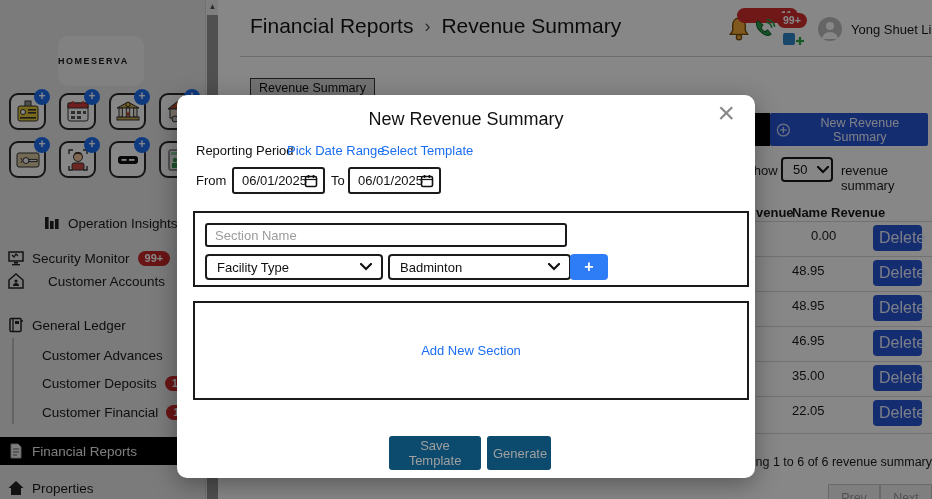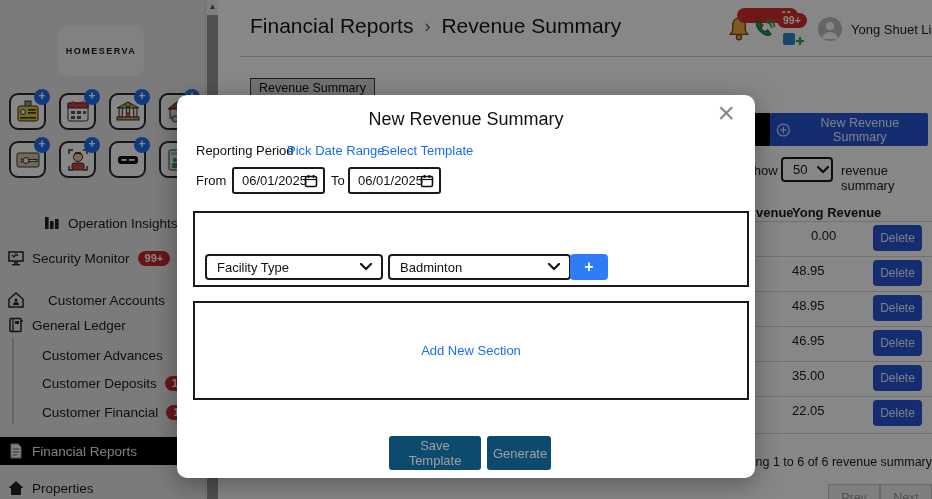--- a/index.html
+++ b/index.html
@@ -2,22 +2,22 @@
 <html><head>
 <meta charset="utf-8">
 <style>
   html,body{margin:0;padding:0;background:#555;}
   *{box-sizing:border-box;}
   .screen{position:relative;width:932px;height:499px;overflow:hidden;
     font-family:"Liberation Sans",sans-serif;background:#fff;}
 
   
   .sidebar{position:absolute;left:0;top:0;width:205px;height:499px;background:#e9e9e9;}
-  .logo-box{position:absolute;left:58px;top:26px;width:86px;height:50px;background:#f3f3f3;
-    border-radius:10px;display:flex;align-items:center;justify-content:center;}
+  .logo-box{position:absolute;left:58px;top:36px;width:86px;height:50px;background:#f3f3f3;
+    border-radius:10px;display:flex;align-items:center;}
   .logo-text{font-size:9px;font-weight:800;letter-spacing:1.5px;color:#1a1a1a;}
   .tile{position:absolute;width:37px;height:37px;background:#fff;border:2px solid #2a2a2a;
     border-radius:9px;display:flex;align-items:center;justify-content:center;}
   .tile-badge{position:absolute;top:-6px;right:-6px;width:16px;height:16px;border-radius:50%;
     background:#1f6ff2;color:#fff;font-size:12px;font-weight:700;line-height:15px;text-align:center;}
   .menu-item{position:absolute;left:0;width:205px;height:28px;display:flex;align-items:center;
     padding-left:8px;gap:8px;font-size:13.5px;color:#1b1b1b;}
   .menu-item.sub{padding-left:42px;}
   .menu-item.active{background:#000;color:#ececec;height:28px;}
   .badge{background:#c62828;color:#fff;font-size:11px;font-weight:700;padding:1px 7px;
@@ -54,21 +54,21 @@
   .show-label{position:absolute;left:745px;top:163px;font-size:13px;color:#1b1b1b;}
   .size-select{position:absolute;left:781px;top:157px;width:52px;height:25px;border:2px solid #1a1a1a;
     border-radius:4px;background:#fff;font-size:13px;color:#111;display:flex;align-items:center;
     padding-left:10px;gap:10px;}
   .show-suffix{position:absolute;left:841px;top:163px;font-size:13px;color:#1b1b1b;}
 
   .th{position:absolute;font-size:13px;font-weight:700;color:#1a1a1a;}
   .td{position:absolute;font-size:13px;color:#1a1a1a;}
   .row-line{position:absolute;left:240px;width:692px;height:1px;background:#d8d8d8;}
   .del-btn{position:absolute;left:873px;width:49px;height:26px;background:#2653d4;border:none;
-    border-radius:4px;color:#e9edff;font-size:12px;font-family:"Liberation Sans",sans-serif;}
+    border-radius:4px;color:#e9edff;font-size:16px;font-family:"Liberation Sans",sans-serif;}
 
   .foot-summary{position:absolute;left:712px;top:455px;width:220px;text-align:right;font-size:12.5px;color:#1b1b1b;}
   .pager{position:absolute;left:828px;top:484px;display:flex;}
   .pager button{width:52px;height:28px;background:#f0f0f0;border:1px solid #c9c9c9;color:#9a9a9a;
     font-size:12.5px;font-family:"Liberation Sans",sans-serif;}
 
   
   .overlay{position:absolute;left:0;top:0;width:932px;height:499px;background:rgba(0,0,0,0.47);z-index:50;}
   .modal{position:absolute;left:177px;top:95px;width:578px;height:383px;background:#fff;border-radius:10px;
     z-index:60;box-shadow:0 6px 24px rgba(0,0,0,0.35);}
@@ -204,21 +204,21 @@
     <div class="menu-item" style="top:244px;">
       <svg width="16" height="16" viewBox="0 0 16 16">
           <rect x="1" y="2" width="14" height="9" fill="none" stroke="#222" stroke-width="1.5"></rect>
           <path d="M4 5 l2 2 2-3 2 2" fill="none" stroke="#222" stroke-width="1.2"></path>
           <rect x="6" y="12" width="4" height="1.6" fill="#222"></rect>
           <rect x="4" y="14" width="8" height="1.4" fill="#222"></rect>
         </svg>
       <span>Security Monitor</span>
       <span class="badge">99+</span>
     </div>
-    <div class="menu-item" style="top:286px;gap:24px;">
+    <div class="menu-item" style="top:267px;gap:24px;">
       <svg width="16" height="16" viewBox="0 0 16 16">
           <path d="M8 1 L15 7 V15 H1 V7 Z" fill="none" stroke="#222" stroke-width="1.5"></path>
           <circle cx="8" cy="8" r="1.6" fill="#222"></circle>
           <path d="M5 13 a3 3 0 0 1 6 0" fill="#222"></path>
         </svg>
       <span>Customer Accounts</span>
     </div>
     <div class="menu-item" style="top:311px;">
       <svg width="16" height="16" viewBox="0 0 16 16">
           <rect x="2" y="1.5" width="11" height="13" rx="1" fill="none" stroke="#222" stroke-width="1.5"></rect>
@@ -322,21 +322,21 @@
   <span class="show-label">Show</span>
   <div class="size-select">
     <span>50</span>
     <svg width="12" height="8" viewBox="0 0 12 8">
         <path d="M1 1 L6 6 L11 1" fill="none" stroke="#111" stroke-width="2.2" stroke-linecap="round"></path>
       </svg>
   </div>
   <span class="show-suffix">revenue summary</span>
 
   <span class="th" style="left:756px;top:205px;">venue</span>
-  <span class="th" style="left:792px;top:205px;">Yong Revenue</span>
+  <span class="th" style="left:792px;top:205px;">Name Revenue</span>
 
   <div class="row-line" style="top:221px;"></div>
   <span class="td" style="left:792px;top:228px;margin-left:19px;">0.00</span>
   <button class="del-btn" style="top:225px;">Delete</button>
   <div class="row-line" style="top:256px;"></div>
   <span class="td" style="left:792px;top:263px;">48.95</span>
   <button class="del-btn" style="top:260px;">Delete</button>
   <div class="row-line" style="top:291px;"></div>
   <span class="td" style="left:792px;top:298px;">48.95</span>
   <button class="del-btn" style="top:295px;">Delete</button>
@@ -382,20 +382,21 @@
       <span>06/01/2025</span>
       <svg width="14" height="14" viewBox="0 0 14 14">
           <rect x="1.5" y="2.5" width="11" height="10" rx="1.5" fill="none" stroke="#111" stroke-width="1.6"></rect>
           <line x1="4.5" y1="1" x2="4.5" y2="4" stroke="#111" stroke-width="1.6"></line>
           <line x1="9.5" y1="1" x2="9.5" y2="4" stroke="#111" stroke-width="1.6"></line>
           <line x1="1.5" y1="5.5" x2="12.5" y2="5.5" stroke="#111" stroke-width="1.2"></line>
         </svg>
     </div>
 
     <div class="sec-box" style="top:116px;height:76px;">
+      <input class="name-input" type="text" placeholder="Section Name" style="">
       <div class="m-select" style="left:10px;width:178px;">
         <span>Facility Type</span>
         <svg width="12" height="8" viewBox="0 0 12 8">
             <path d="M1 1 L6 6 L11 1" fill="none" stroke="#111" stroke-width="2.2" stroke-linecap="round"></path>
           </svg>
       </div>
       <div class="m-select" style="left:193px;width:183px;">
         <span>Badminton</span>
         <svg width="12" height="8" viewBox="0 0 12 8">
             <path d="M1 1 L6 6 L11 1" fill="none" stroke="#111" stroke-width="2.2" stroke-linecap="round"></path>

